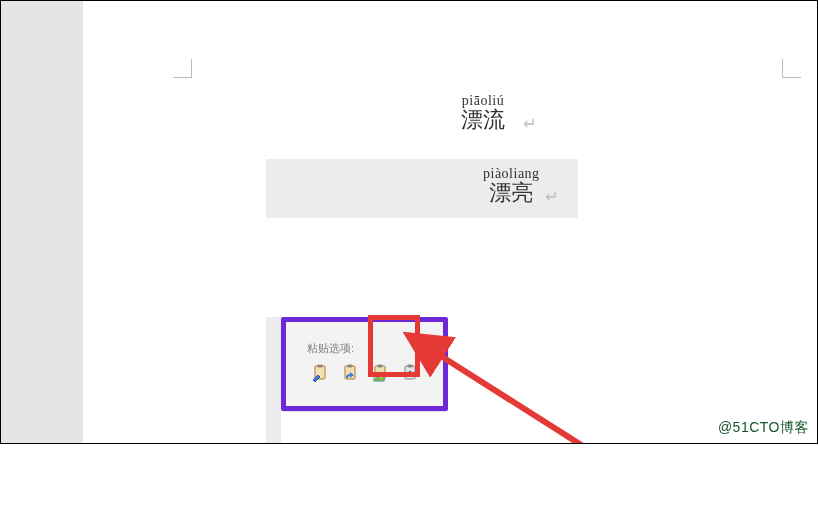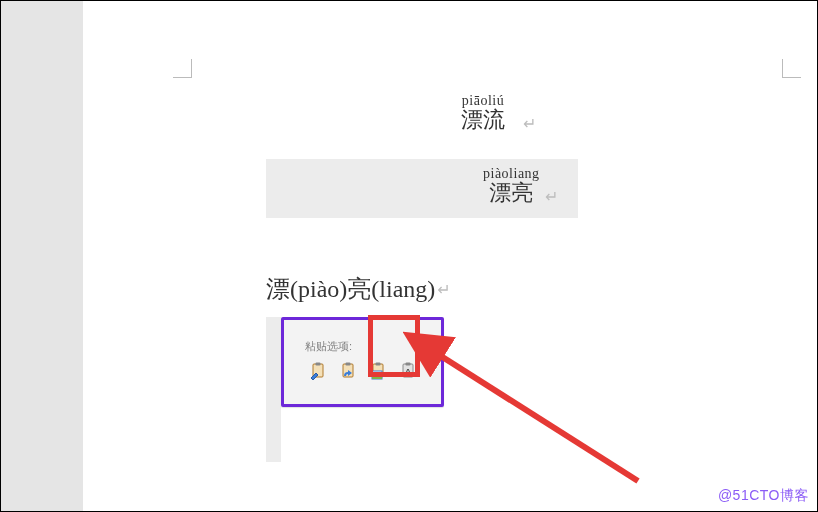--- a/index.html
+++ b/index.html
@@ -1,34 +1,34 @@
 <!DOCTYPE html>
 <html><head>
 <meta charset="utf-8">
 <style>
   body{margin:0;font-family:"SimSun","宋体",serif;background:#fff;color:#333}
-  .frame{position:relative;width:818px;height:512px;border:1.5px solid #000;box-sizing:border-box;overflow:hidden}
+  .frame{position:relative;width:818px;height:444px;border:1.5px solid #000;box-sizing:border-box;overflow:hidden}
   .sidebar{position:absolute;left:0;top:0;width:82px;height:100%;background:#e5e5e5}
   .page{position:absolute;left:82px;top:0;right:0;bottom:0;background:#fff}
   .corner{position:absolute;width:18px;height:18px;border-color:#bbb}
   .corner.tl{border-right:1px solid #bbb;border-bottom:1px solid #bbb}
   .corner.tr{border-left:1px solid #bbb;border-bottom:1px solid #bbb}
   .ruby-block{position:absolute;text-align:center;line-height:1.1}
   .ruby-block .pin{font-family:"Times New Roman",serif;font-size:14px;letter-spacing:.5px}
   .ruby-block .han{font-size:22px}
   .sel{position:absolute;background:#ececec}
   .pmark{color:#bdbdbd;font-size:16px;vertical-align:2px;margin-left:2px}
   .inline-line{position:absolute;font-size:24px;font-family:"SimSun","宋体",serif;white-space:nowrap}
   .inline-line .pin{font-family:"Times New Roman",serif}
-  .paste-menu{position:absolute;background:#f3f3f3;border:3px solid #6d28d9;border-radius:2px;padding:17px;box-shadow:0 1px 1px rgba(0,0,0,.12)}
+  .paste-menu{position:absolute;background:#f3f3f3;border:5px solid #6d28d9;border-radius:2px;padding:17px;box-shadow:0 1px 1px rgba(0,0,0,.12)}
   .paste-title{font-size:11px;font-family:"Microsoft YaHei","微软雅黑",sans-serif;color:#7f7f7f;padding:2px 4px 3px 4px}
   .paste-row{display:flex;gap:3px;padding:0 3px 3px 3px}
   .paste-btn{width:25px;height:25px;display:flex;align-items:center;justify-content:center;border:1px solid transparent;border-radius:2px;cursor:pointer}
   .redbox{position:absolute;border:5px solid #e53935}
-  .watermark{position:absolute;right:8px;bottom:6px;font-size:14px;font-family:"Microsoft YaHei",sans-serif;color:#8b5cf6;letter-spacing:.5px}
+  .watermark{position:absolute;right:8px;bottom:6px;font-size:14px;font-family:"Microsoft YaHei",sans-serif;color:#14532d;letter-spacing:.5px}
   svg{display:block}
 </style>
 </head>
 <body>
 
 <div class="frame">
   <div class="sidebar"></div>
   <div class="page">
 
     <div class="corner tl" style="left:90px;top:58px"></div>
@@ -42,23 +42,20 @@
       <div class="han">漂流</div>
       <span class="pmark" style="position:absolute;left:60px;top:22px">↵</span>
     </div>
 
     <div class="ruby-block" style="left:400px;top:165px">
       <div class="pin">piàoliang</div>
       <div class="han">漂亮</div>
       <span class="pmark" style="position:absolute;left:60px;top:22px">↵</span>
     </div>
 
-    <div class="inline-line" style="left:183px;top:272px">
-      <span>漂</span><span class="pin">(piào)</span><span>亮</span><span class="pin">(liang)</span><span class="pmark">↵</span>
-    </div>
 
     <div class="paste-menu" style="left:198px;top:316px">
       <div class="paste-title">粘贴选项:</div>
       <div class="paste-row">
         <div class="paste-btn" title="保留源格式">
           <svg width="20" height="20" viewBox="0 0 20 20">
             <rect x="5" y="3" width="10" height="13" rx="1" fill="#f4e0b8" stroke="#b07a2d"></rect>
             <rect x="7.5" y="1.5" width="5" height="3" rx="1" fill="#888"></rect>
             <path d="M3 17 L8 12 L10 14 L5 19 Z" fill="#3b7dd8" stroke="#2a5ba6"></path>
           </svg>

